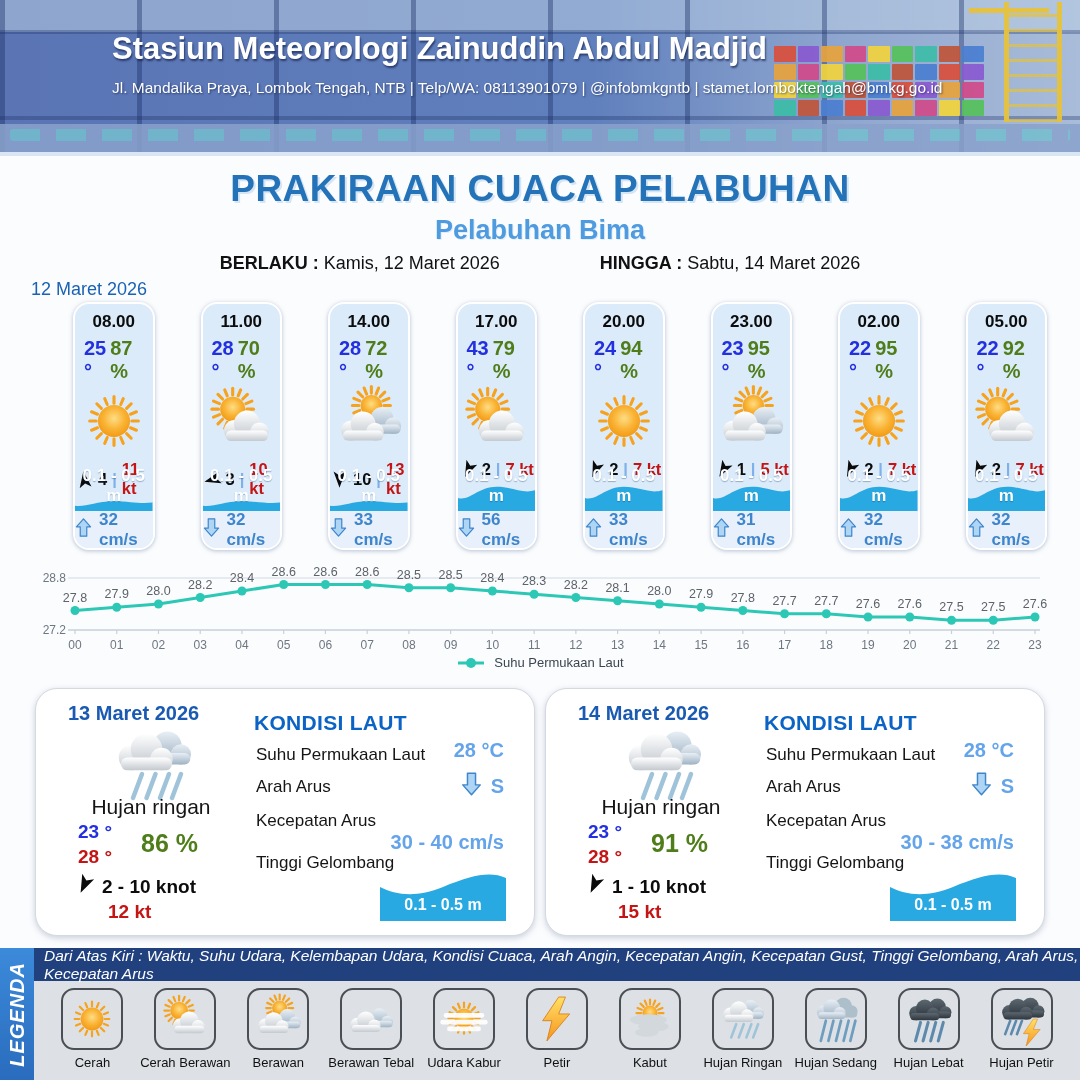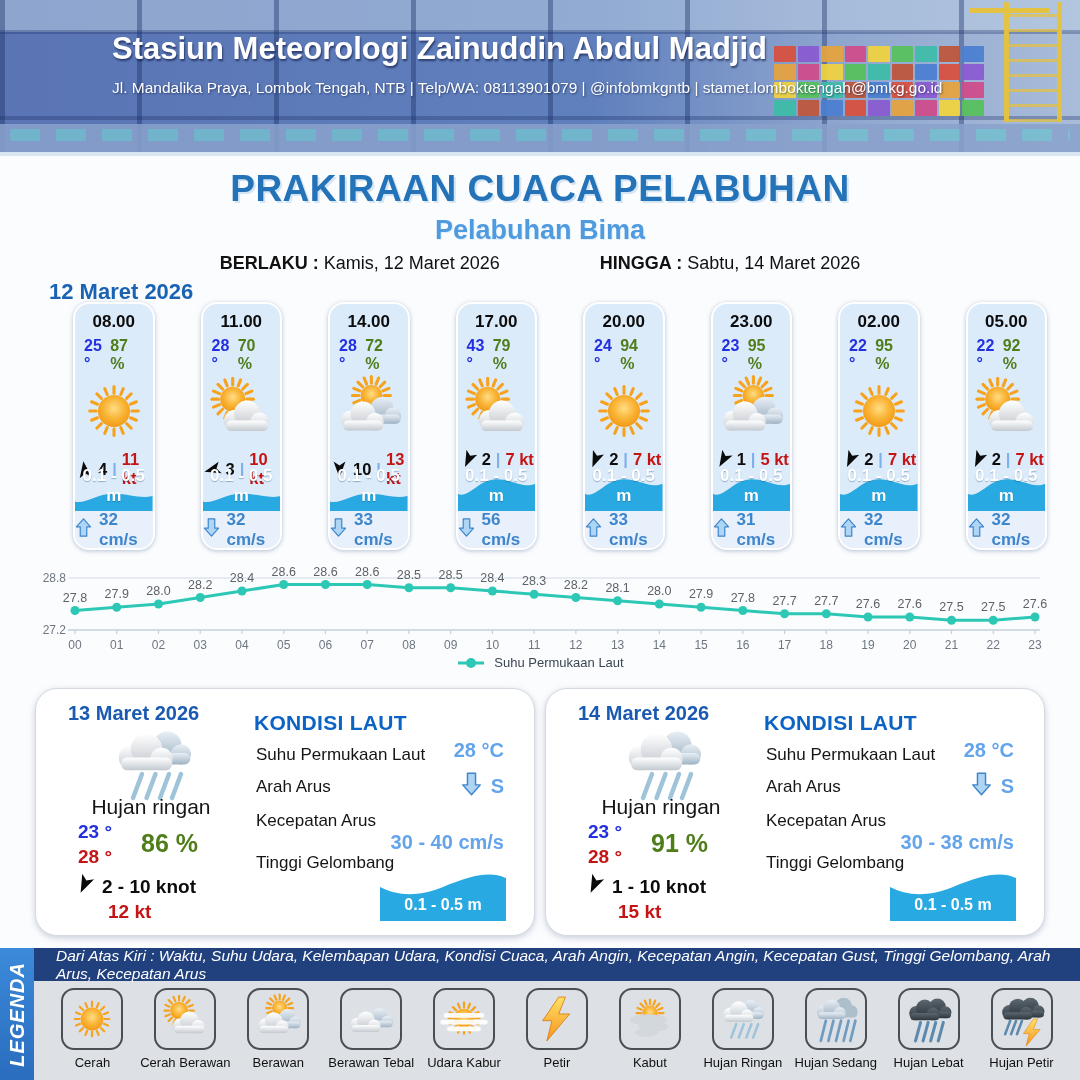--- a/index.html
+++ b/index.html
@@ -38,28 +38,28 @@
 
   
   .title-main{position:absolute;left:0;top:168px;width:1080px;text-align:center;
       font-size:37px;font-weight:bold;color:#2473b8;letter-spacing:.5px;
       text-shadow:2px 2px 0 #d5e5f4;}
   .title-sub{position:absolute;left:0;top:215px;width:1080px;text-align:center;
       font-size:27px;font-weight:bold;color:#4f9bdf;text-shadow:1px 1px 0 #e2eefb;}
   .validity{position:absolute;left:0;top:253px;width:1080px;text-align:center;font-size:18px;color:#111;}
   .validity b{font-weight:bold;}
   .validity .gap{display:inline-block;width:90px;}
-  .date-label{position:absolute;left:49px;top:279px;font-size:22px;font-weight:bold;color:#1a62b4;}
+  .date-label{position:absolute;left:31px;top:279px;font-size:18px;font-weight:normal;color:#1a62b4;}
 
   
   .cards-row{position:absolute;left:33px;top:302px;width:1014px;display:flex;gap:6px;}
   .card{flex:1;height:248px;background:#dcebfa;border:2px solid #fff;border-radius:16px;
       box-shadow:0 1px 4px rgba(110,135,170,.5);overflow:hidden;display:flex;flex-direction:column;margin-left:40px;}
   .c-time{margin-top:8px;text-align:center;font-size:17px;font-weight:bold;color:#0c0c0c;}
-  .c-tr{display:flex;justify-content:center;padding:0 9px;margin-top:5px;font-size:16px;font-weight:bold;}
+  .c-tr{display:flex;justify-content:center;padding:0 9px;margin-top:5px;font-size:20px;font-weight:bold;}
   .c-temp{color:#2330e0;}
   .c-rh{color:#4e7d1a;}
   .c-icon{height:86px;display:flex;align-items:center;justify-content:center;}
   .c-icon svg{width:76px;height:76px;}
   .c-wind{display:flex;align-items:center;justify-content:center;gap:4px;font-size:16.5px;margin-top:1px;}
   .c-wind .w-arrow{width:19px;height:19px;display:inline-flex;}
   .c-wind .w-arrow svg{width:19px;height:19px;}
   .c-wind .w-num{font-weight:bold;color:#0c0c0c;}
   .c-wind .w-bar{color:#7fb0ea;font-weight:bold;margin:0 1px;}
   .c-wind .w-kt{font-weight:bold;color:#c41414;}
@@ -101,21 +101,21 @@
   .k-wavebox svg{position:absolute;inset:0;width:100%;height:100%;}
   .k-wavetext{position:absolute;left:0;right:0;bottom:7px;text-align:center;color:#fff;font-size:16px;font-weight:bold;}
 
   
   .legend{position:absolute;left:0;top:948px;width:1080px;height:132px;background:#dde1e6;}
   .legend-side{position:absolute;left:0;top:0;width:34px;height:132px;
       background:linear-gradient(180deg,#3c8ada,#2a6cbe);display:flex;align-items:center;justify-content:center;}
   .legend-side span{writing-mode:vertical-rl;transform:rotate(180deg);color:#fff;font-weight:bold;
       font-style:italic;font-size:20px;letter-spacing:1px;}
   .legend-head{position:absolute;left:34px;top:0;right:0;height:33px;background:#21407e;color:#fff;
-      font-style:italic;font-size:15.5px;display:flex;align-items:center;padding-left:22px;}
+      font-style:italic;font-size:15.5px;display:flex;align-items:center;padding-left:10px;}
   .legend-items{position:absolute;left:34px;top:33px;right:0;bottom:0;display:flex;
       justify-content:space-between;padding:7px 12px 0 12px;}
   .legend-item{display:flex;flex-direction:column;align-items:center;width:94px;}
   .li-box{width:62px;height:62px;border:2px solid #4a4f55;border-radius:13px;
       display:flex;align-items:center;justify-content:center;}
   .li-box svg{width:54px;height:54px;}
   .li-label{margin-top:5px;font-size:13px;color:#111;white-space:nowrap;}
   .defs-holder{position:absolute;width:0;height:0;overflow:hidden;}
 </style>
 </head>

